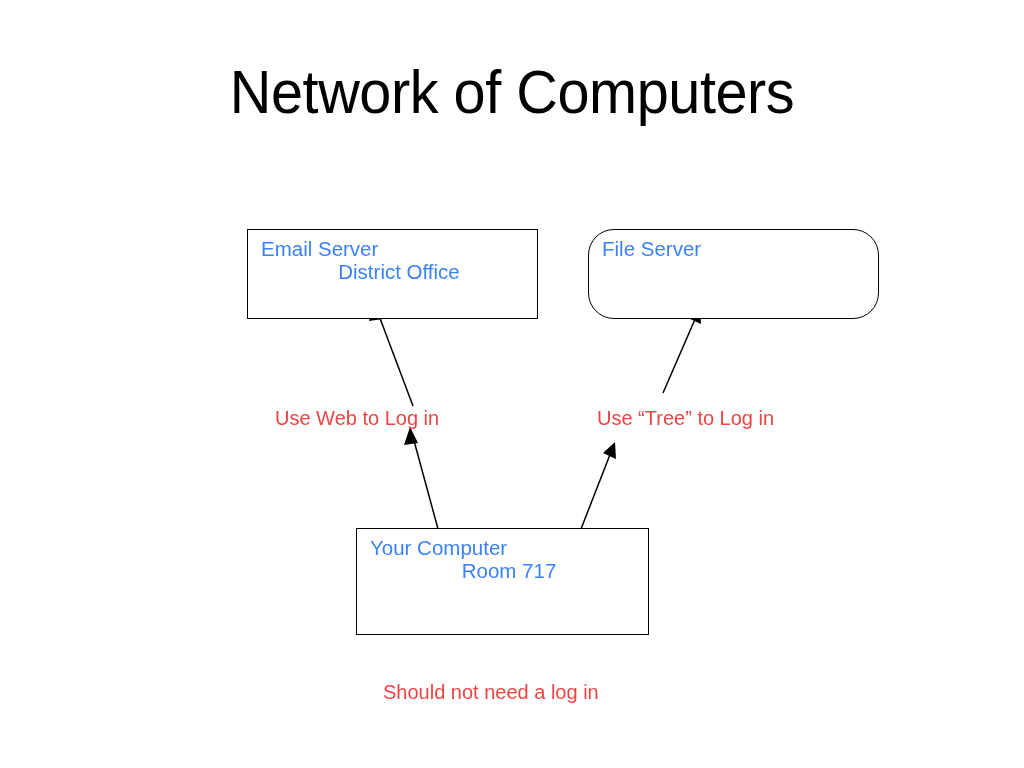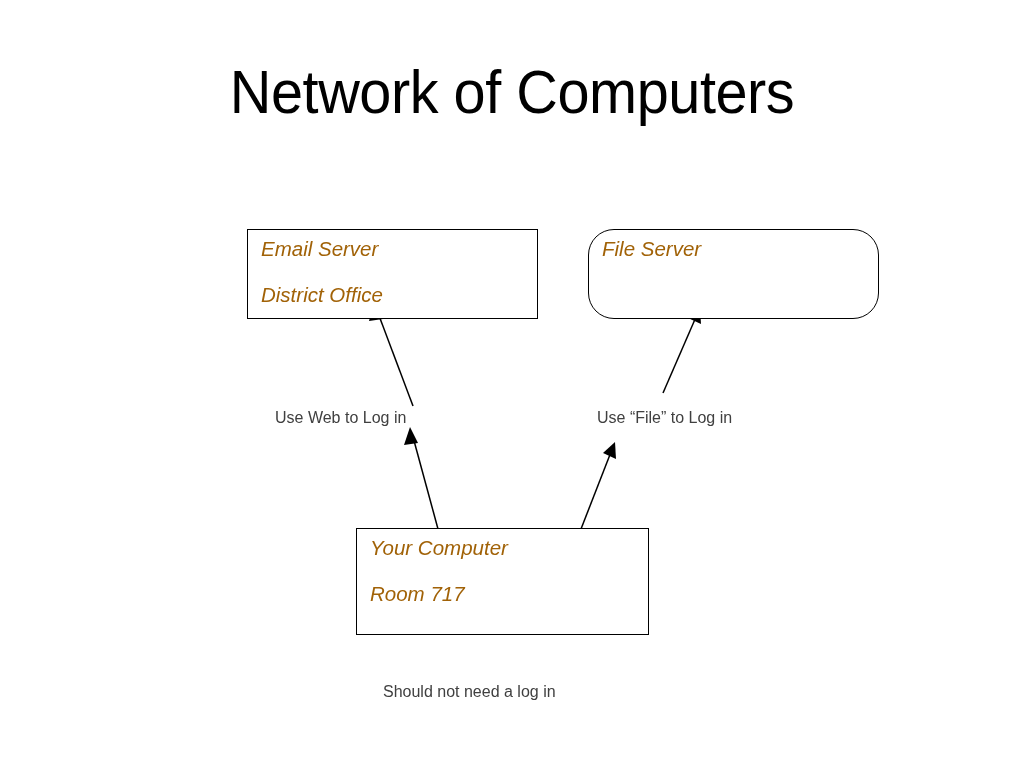--- a/index.html
+++ b/index.html
@@ -49,25 +49,24 @@
     box-sizing: border-box;
     border: 1.3px solid #000000;
     background: #ffffff;
     padding-left: 13px;
     padding-top: 7px;
   }
   .node-line {
     font-size: 20.5px;
     line-height: 23px;
     white-space: nowrap;
-    color: #a16207;
-    font-style: italic;
+    color: #3b82f6;
   }
   .node-line.second {
-    margin-top: 23px;
+    text-align: center;
   }
 
   #box-email-server {
     left: 247px;
     top: 229px;
     width: 291px;
     height: 90px;
   }
   #box-file-server {
     left: 588px;
@@ -79,24 +78,24 @@
   #box-your-computer {
     left: 356px;
     top: 528px;
     width: 293px;
     height: 107px;
   }
 
   
   .caption {
     position: absolute;
-    font-size: 16px;
+    font-size: 20px;
     line-height: 24px;
     white-space: nowrap;
-    color: #404040;
+    color: #ef4444;
   }
   #label-use-web    { left: 275px; top: 406px; }
   #label-use-tree   { left: 597px; top: 406px; }
   #label-no-login   { left: 383px; top: 636px; margin-top: 44px; }
 
   
   #arrow-layer {
     position: absolute;
     left: 0;
     top: 0;
@@ -153,17 +152,17 @@
     <div class="node-line">File Server</div>
   </div>
 
   <div class="node-box" id="box-your-computer">
     <div class="node-line">Your Computer</div>
     <div class="node-line second">Room 717</div>
   </div>
 
   <div class="caption" id="label-use-web">Use Web to Log in</div>
 
-  <div class="caption" id="label-use-tree">Use “File” to Log in</div>
+  <div class="caption" id="label-use-tree">Use “Tree” to Log in</div>
 
   <div class="caption" id="label-no-login">Should not need a log in</div>
 
 </div>
 
 </body></html>

